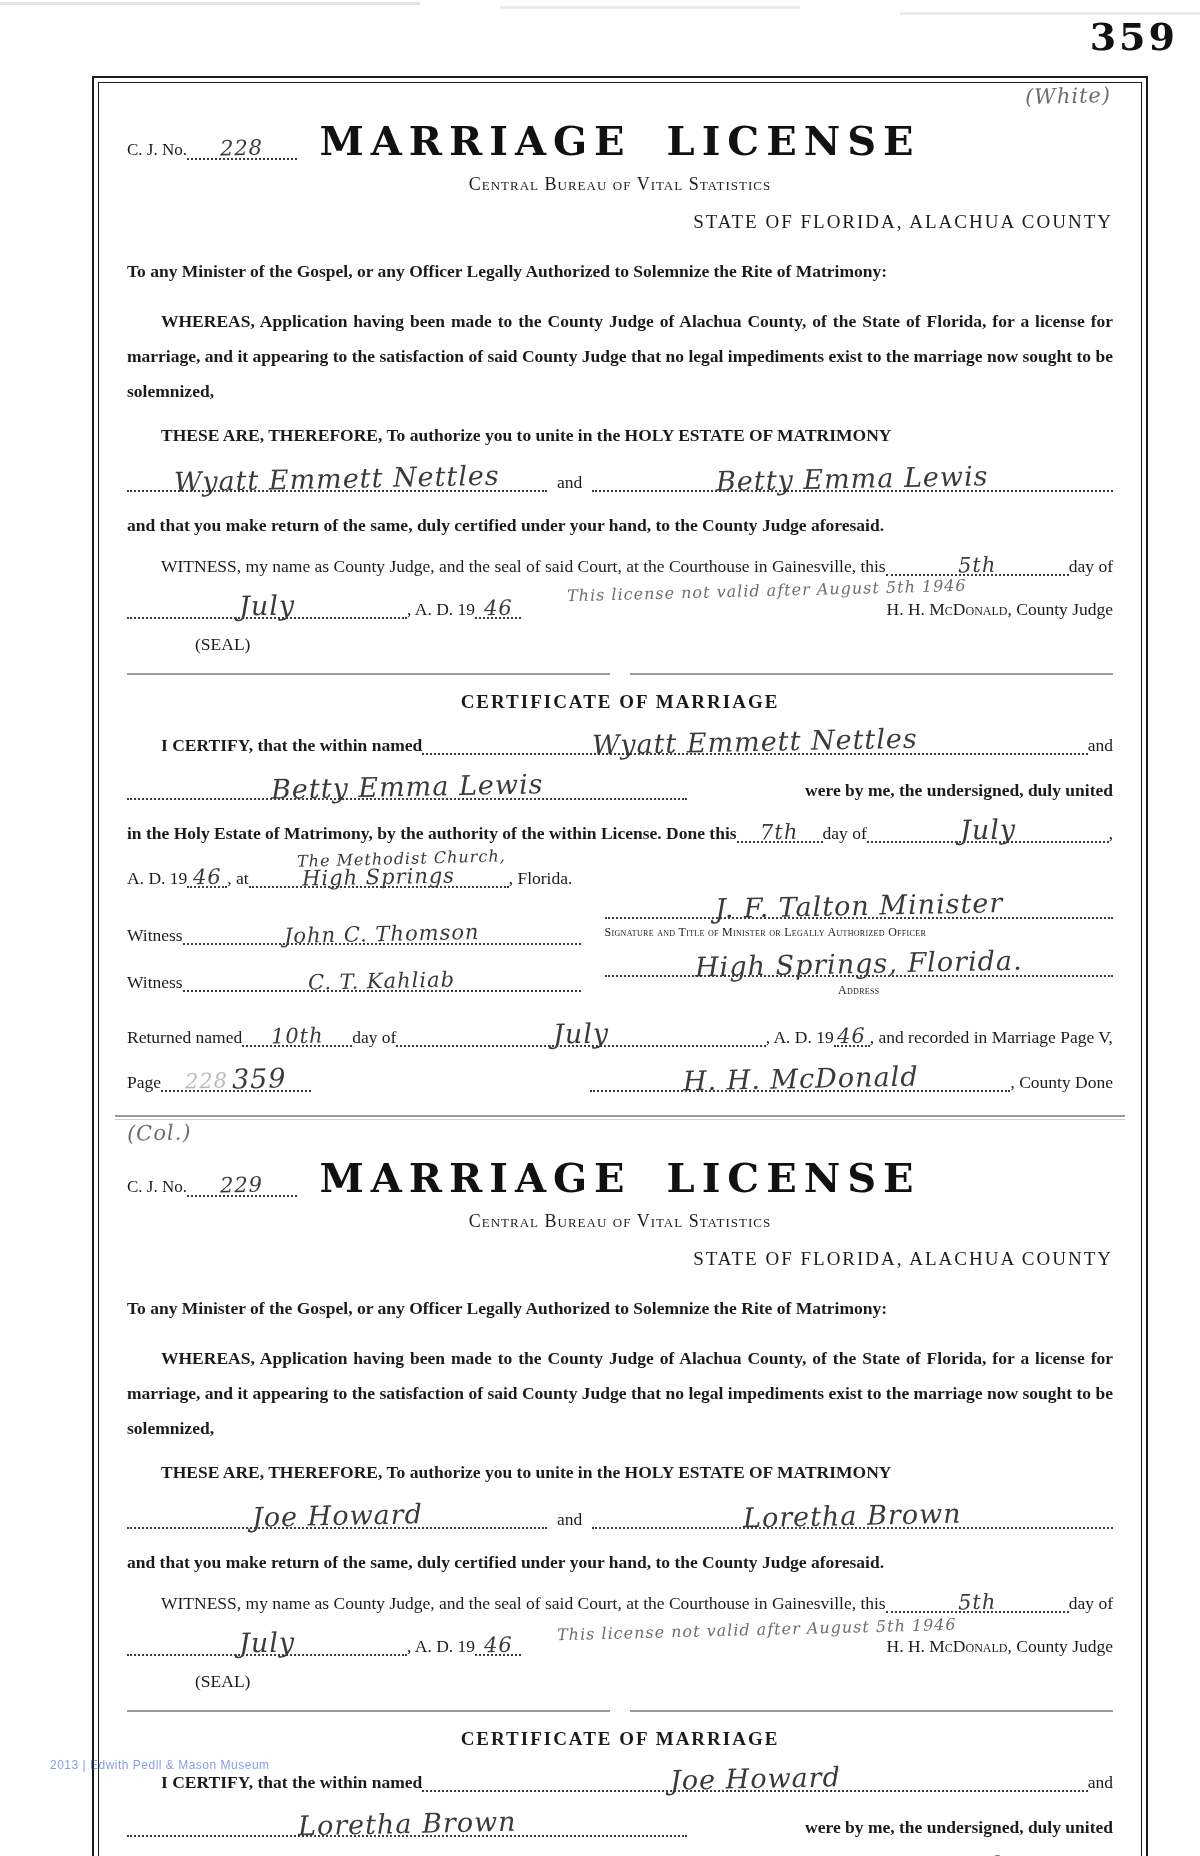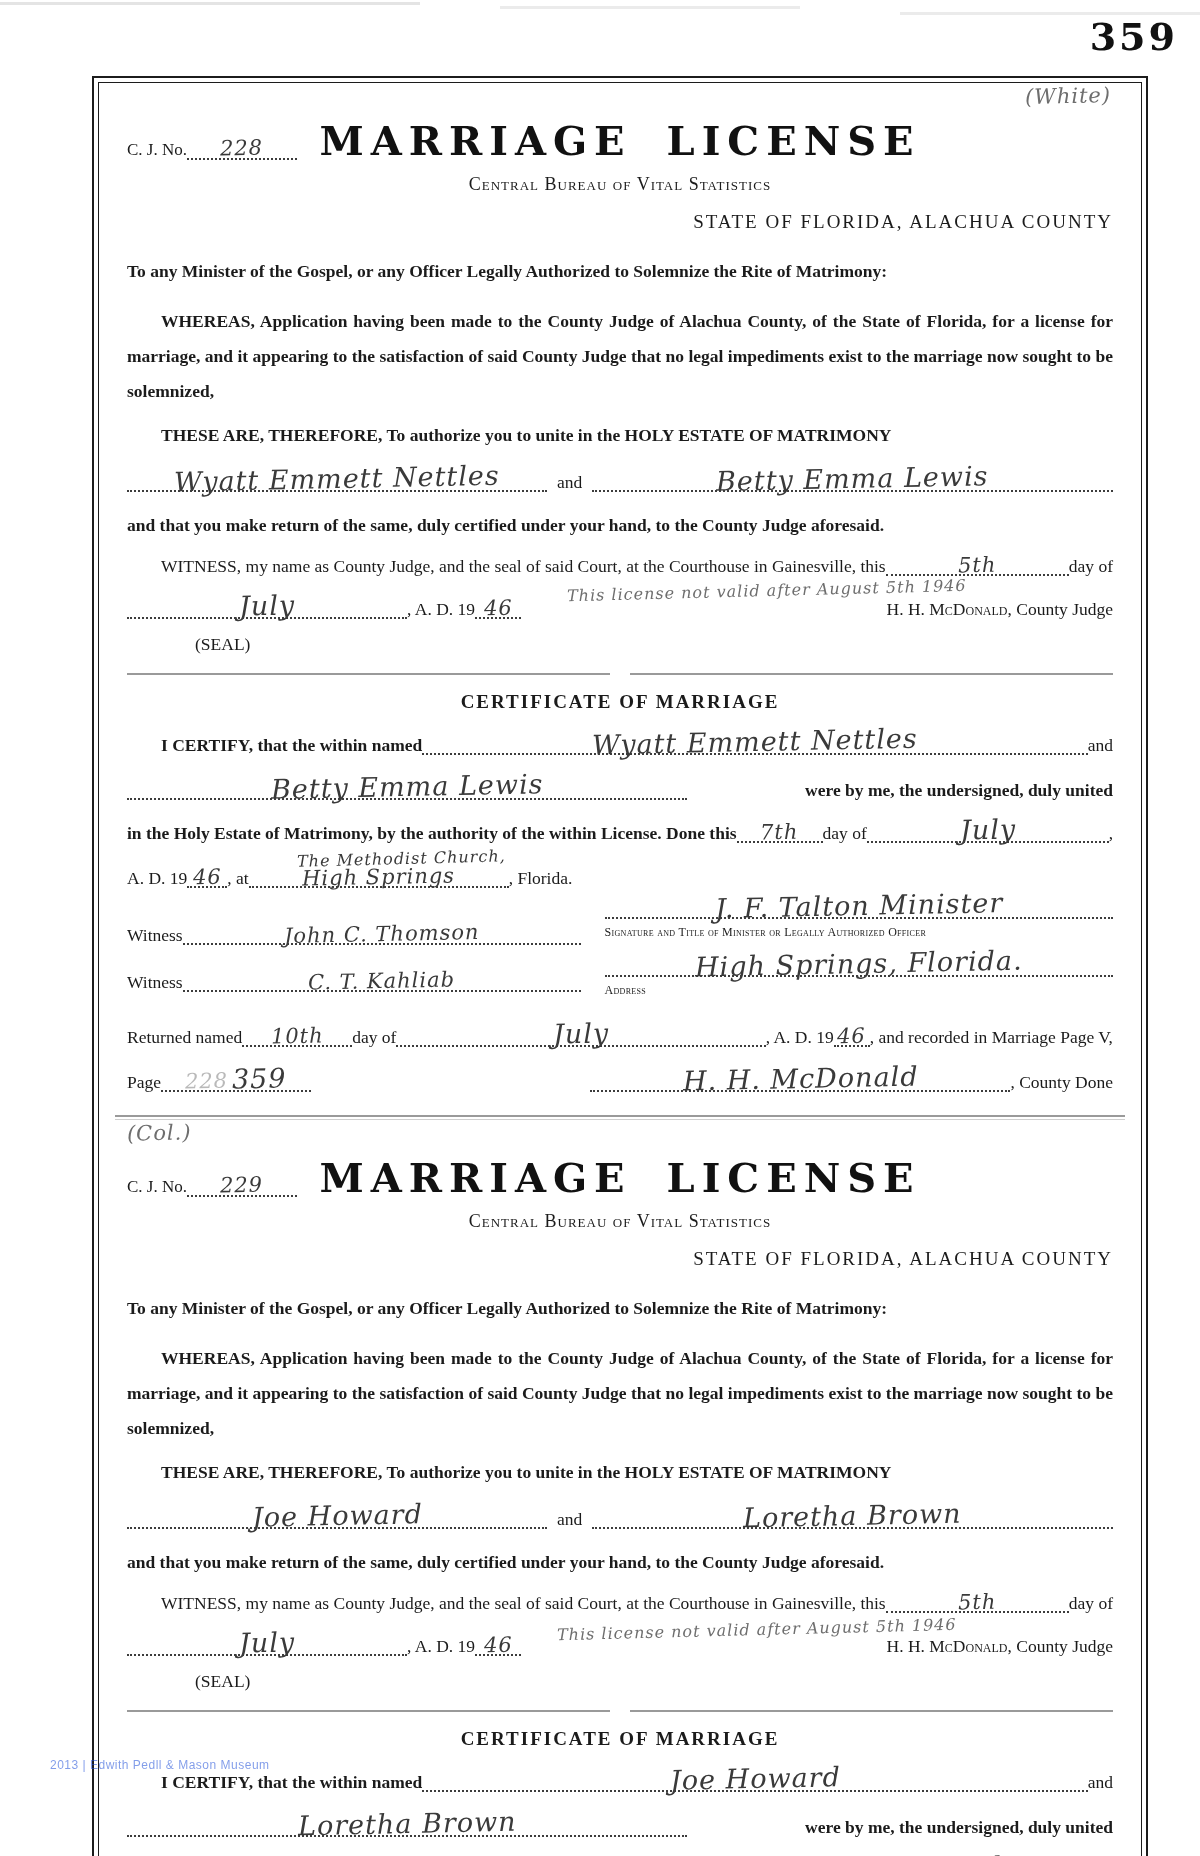--- a/index.html
+++ b/index.html
@@ -66,21 +66,21 @@
 
   .rule-split{display:flex;justify-content:space-between;}
   .rule-split span{display:inline-block;width:49%;border-top:2px solid #9a9a9a;height:0;}
   .rule-full{border-top:2px solid #9a9a9a;height:2px;border-bottom:1px solid #cfcfcf;}
 
   .cert-heading{text-align:center;font-size:19px;letter-spacing:2px;font-weight:bold;}
   .twocol{display:flex;margin-top:10px;}
   .col-left{width:46%;}
   .col-right{width:54%;padding-left:24px;box-sizing:border-box;}
   .sig-label{font-variant:small-caps;font-size:12px;letter-spacing:.3px;margin-top:2px;}
-  .center{text-align:left;}
+  .center{text-align:center;}
   .note-abs{position:absolute;z-index:3;transform:rotate(-1.5deg);}
 </style>
 </head>
 <body>
 
 <div class="streak" style="left:0;top:2px;width:420px;opacity:.7;"></div>
 <div class="streak" style="left:500px;top:6px;width:300px;opacity:.5;"></div>
 <div class="streak" style="left:900px;top:12px;width:300px;opacity:.5;"></div>
 
 <div class="page-number">359</div>

